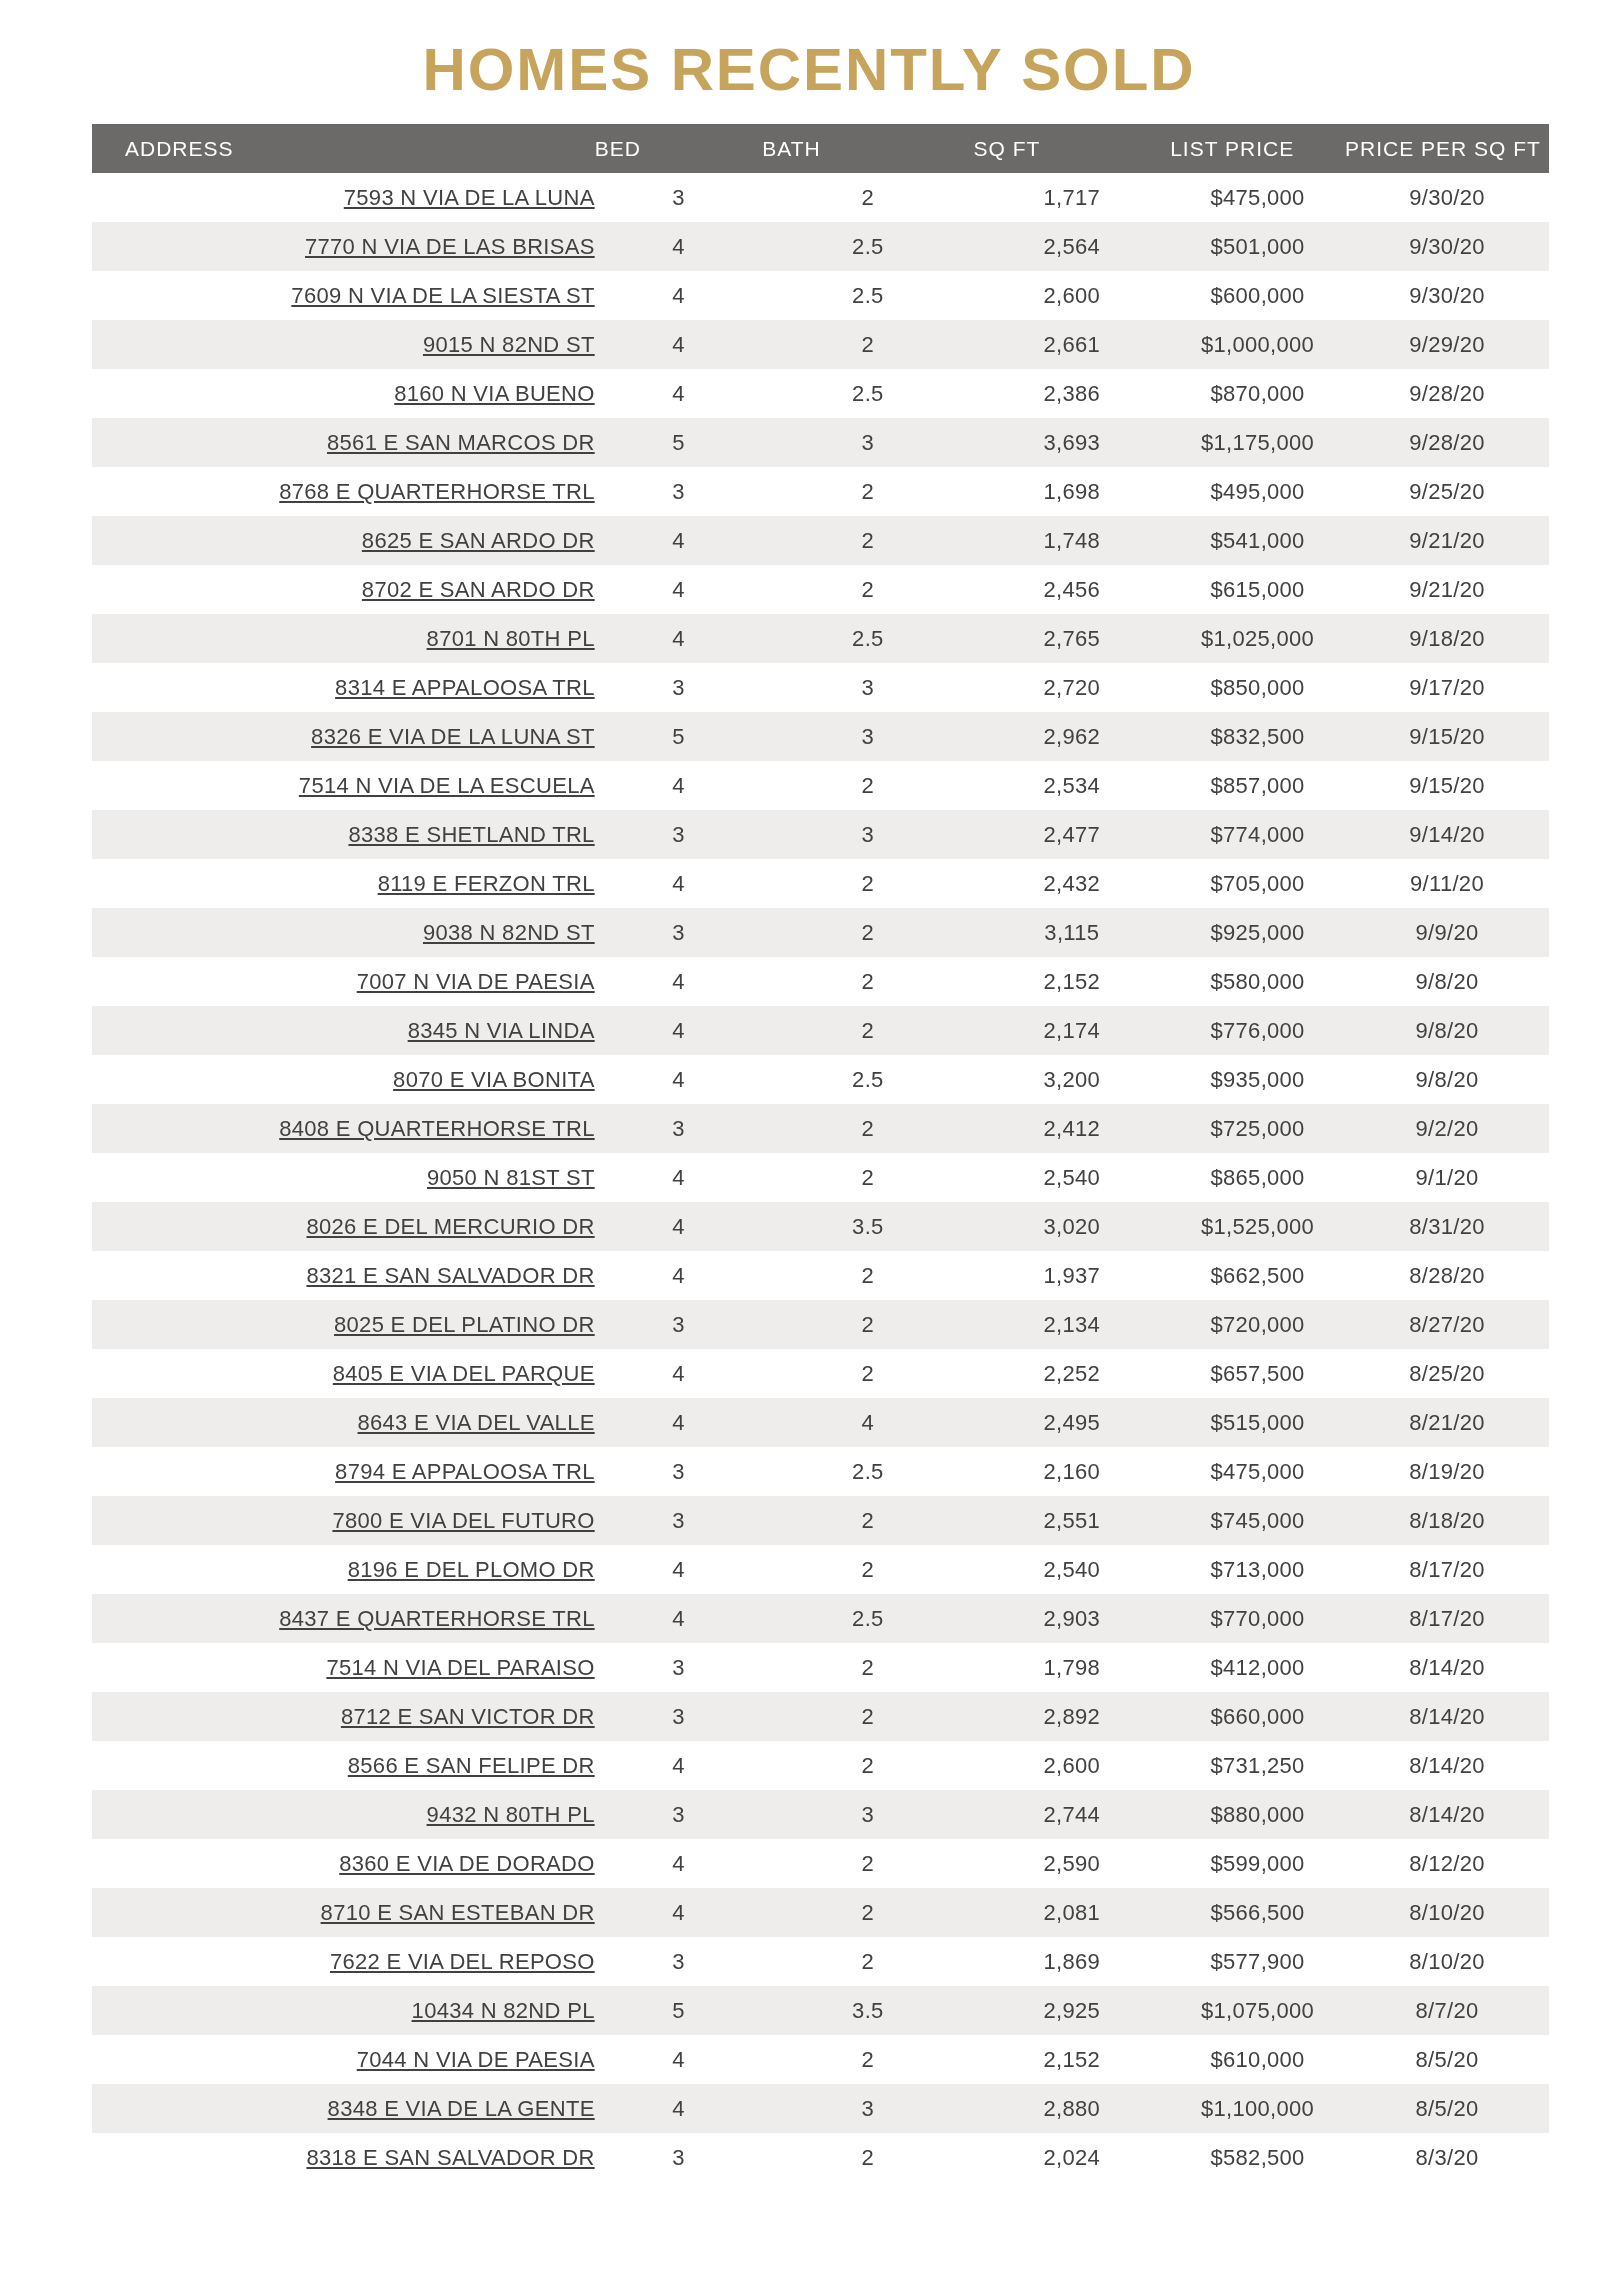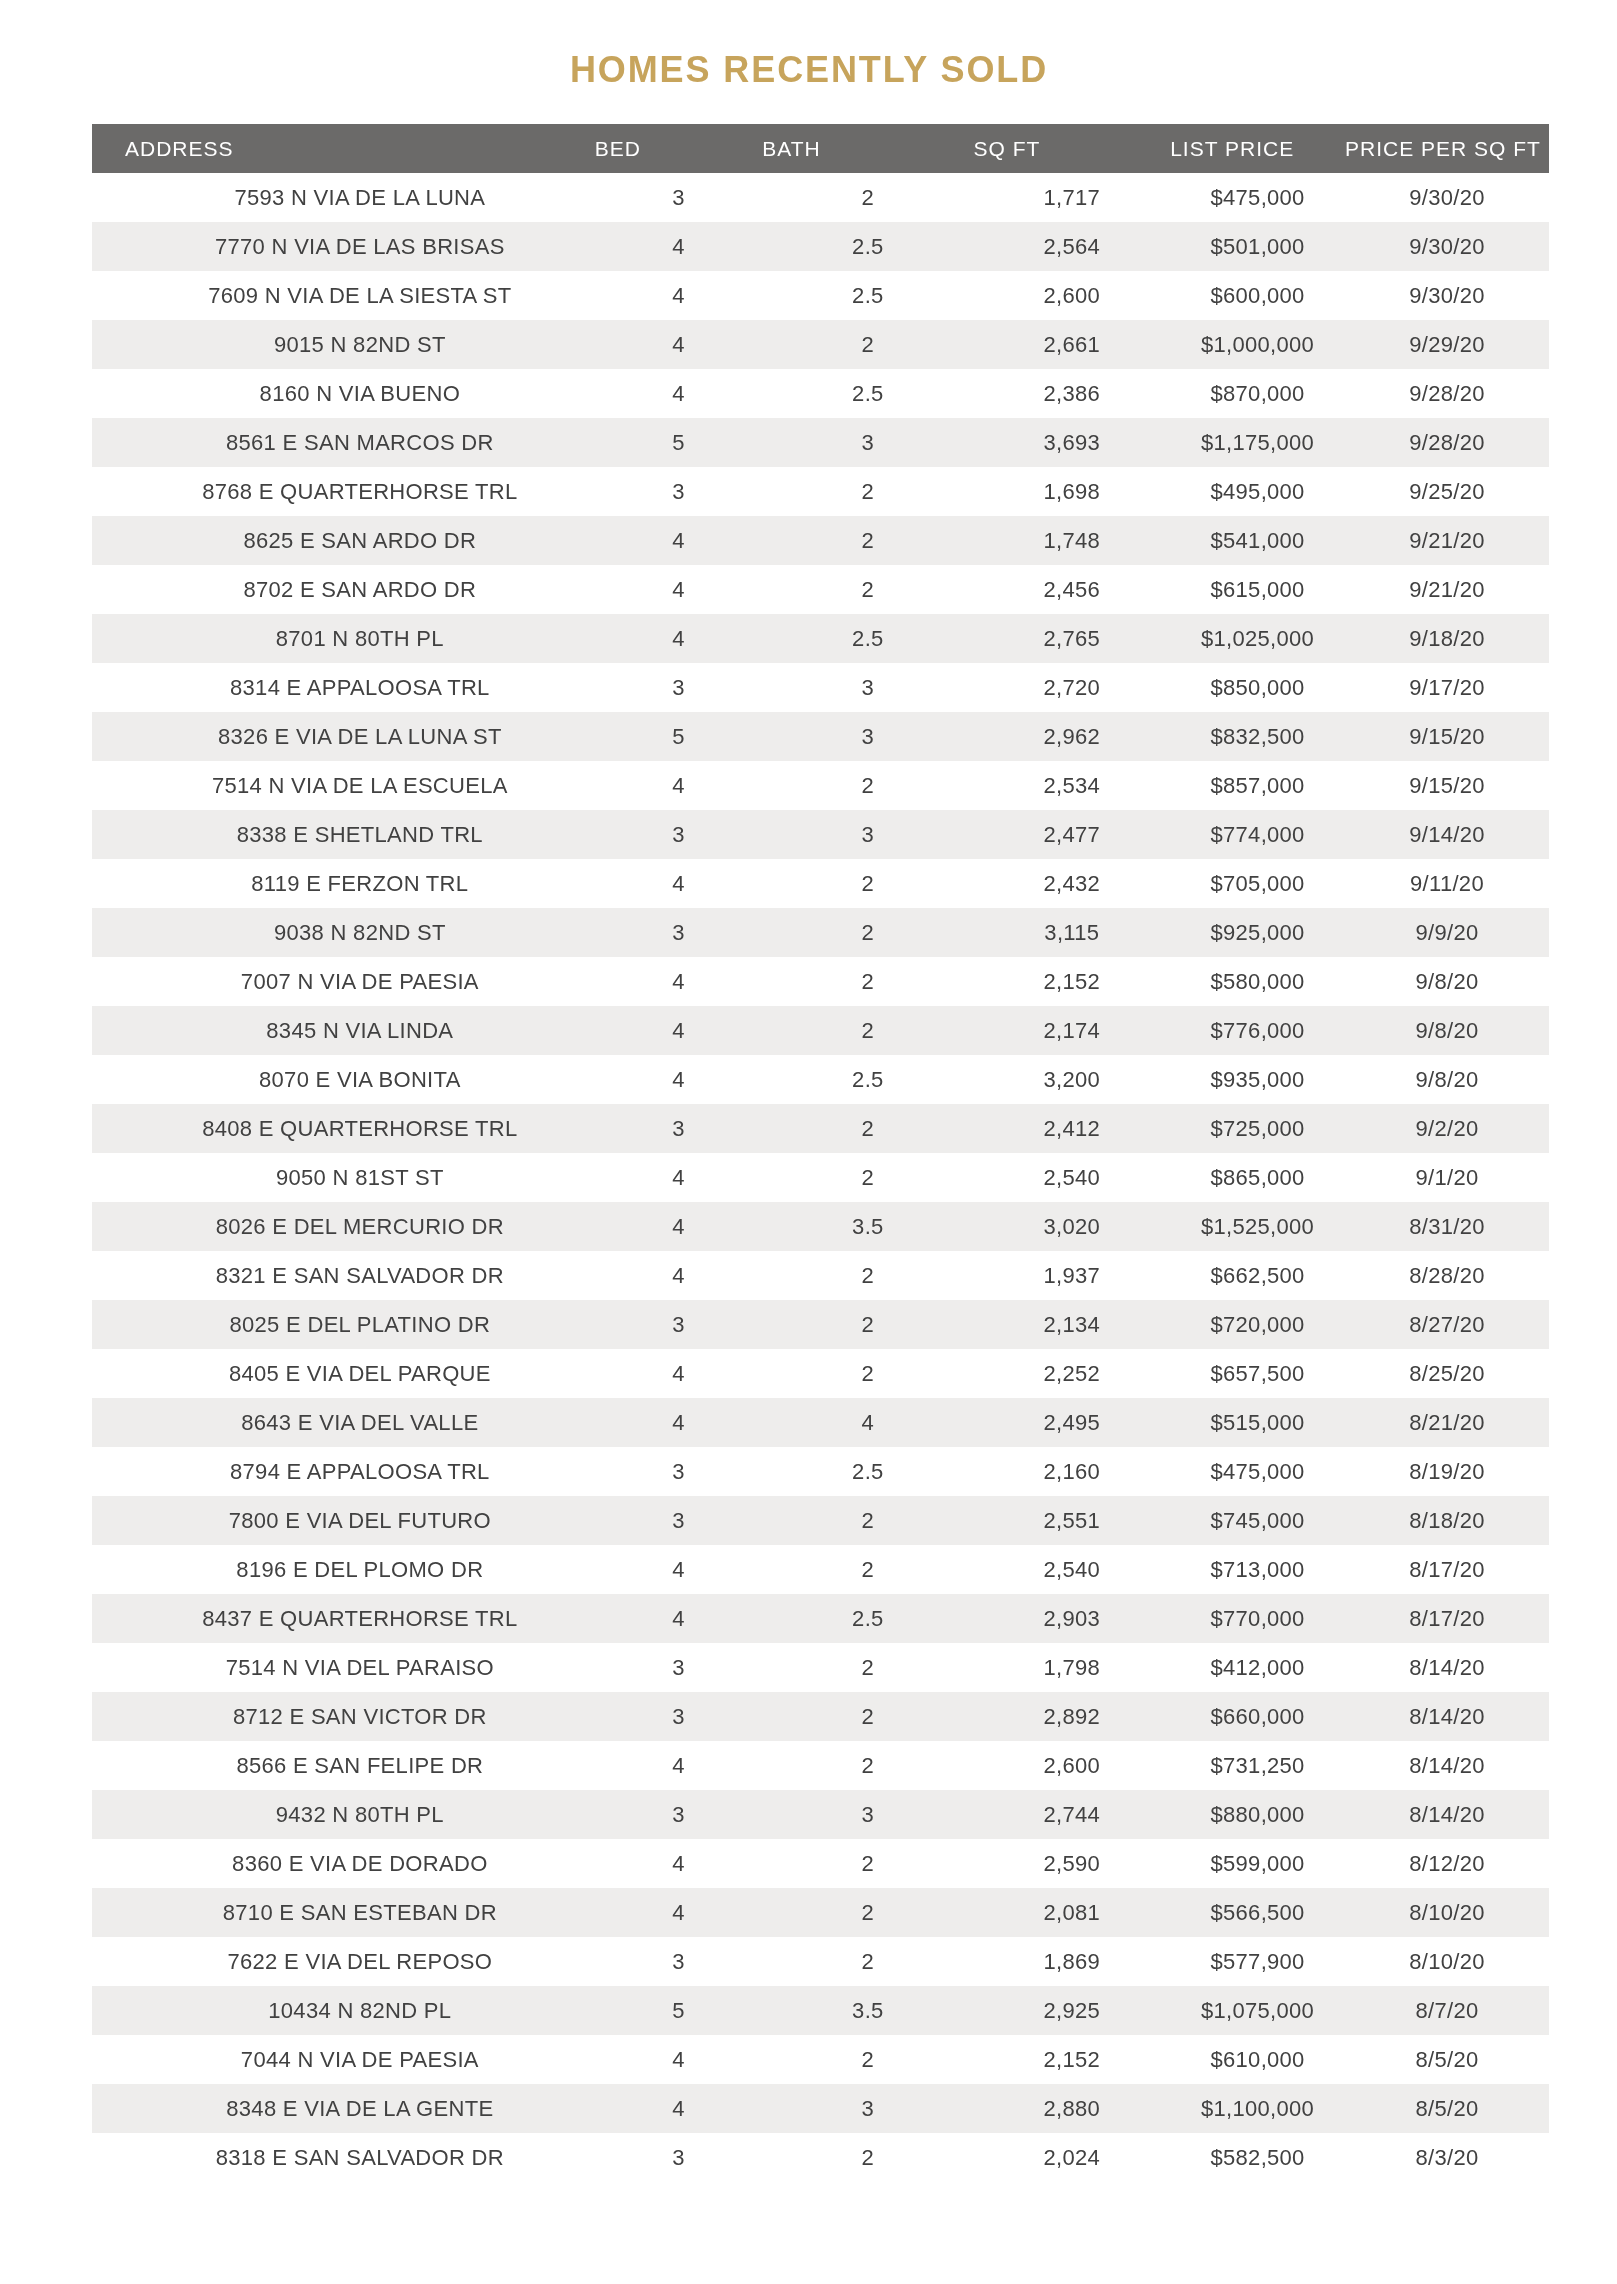--- a/index.html
+++ b/index.html
@@ -20,21 +20,21 @@
     width: 1618px;
     height: 2284px;
     overflow: hidden;
     position: relative;
   }
   .page-title {
     margin: 0;
     padding-top: 42px;
     text-align: center;
     color: var(--gold);
-    font-size: 36px;
+    font-size: 60px;
     line-height: 55px;
     font-weight: 700;
     letter-spacing: 1.9px;
   }
   table.sold-table {
     border-collapse: collapse;
     table-layout: fixed;
     width: 1457px;
     margin: 27px 0 7px 92px;
   }
@@ -62,22 +62,23 @@
   tbody td {
     height: 49px;
     font-size: 22px;
     color: var(--row-text);
     text-align: center;
     padding: 0;
     white-space: nowrap;
     letter-spacing: 0.3px;
   }
   tbody td.address-cell {
-    text-align: center;
+    text-align: right;
     padding-left: 33px;
+    text-decoration: underline;
   }
   tbody tr:nth-child(even) { background: var(--row-alt); }
   tbody tr:nth-child(odd)  { background: #FFFFFF; }
 </style>
 </head>
 <body>
 
 <h1 class="page-title">HOMES RECENTLY SOLD</h1>
 
 <table class="sold-table">

